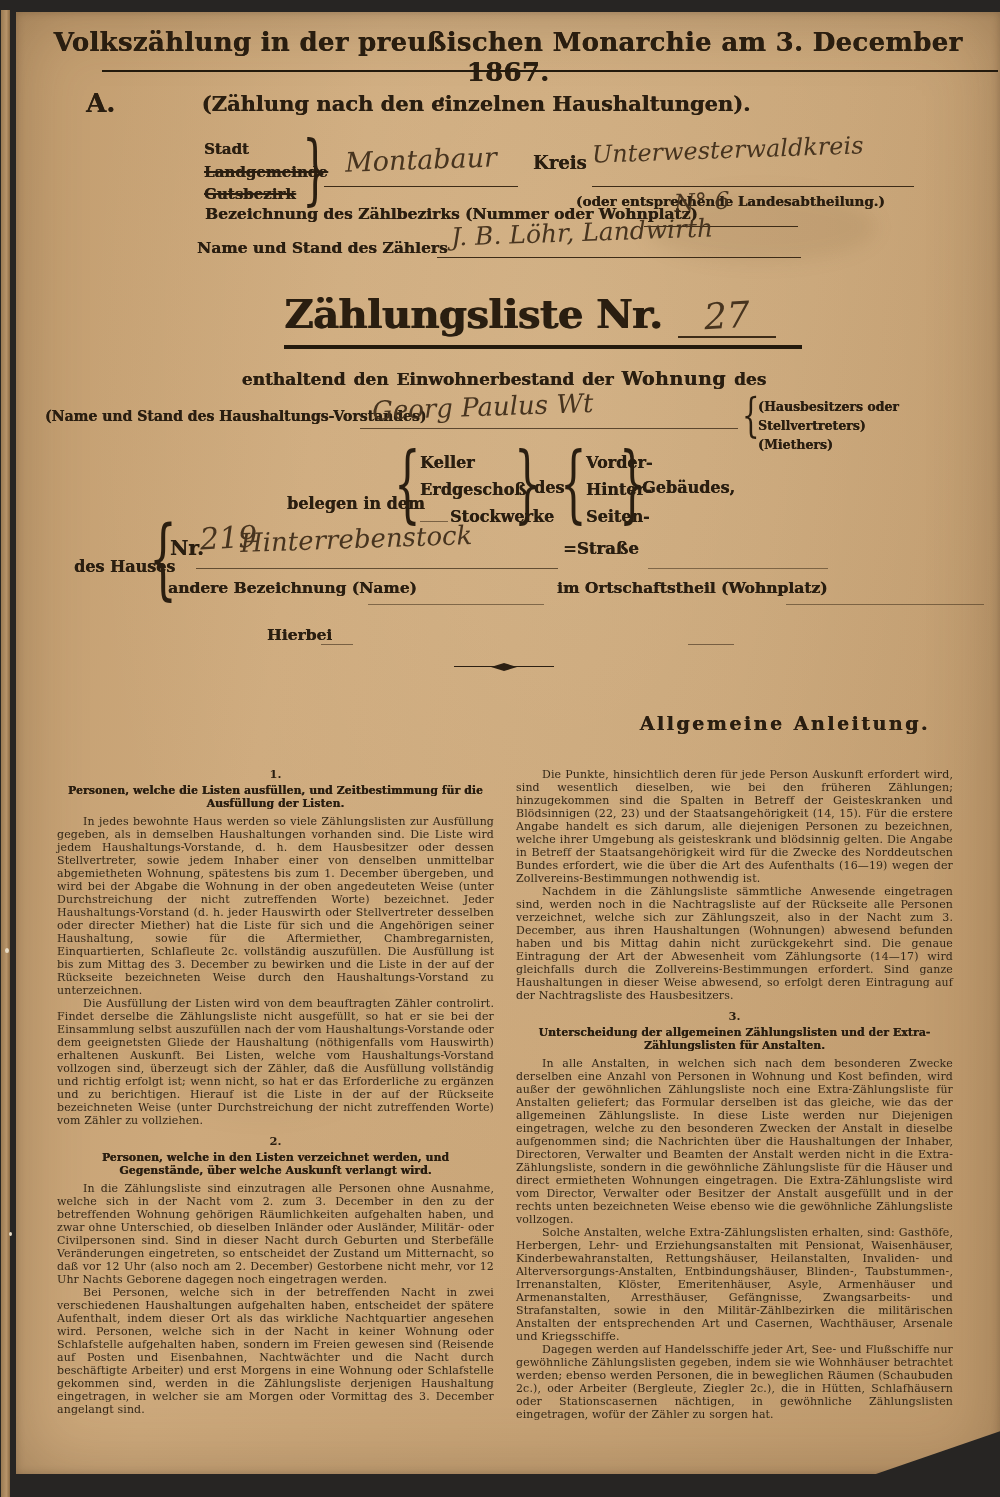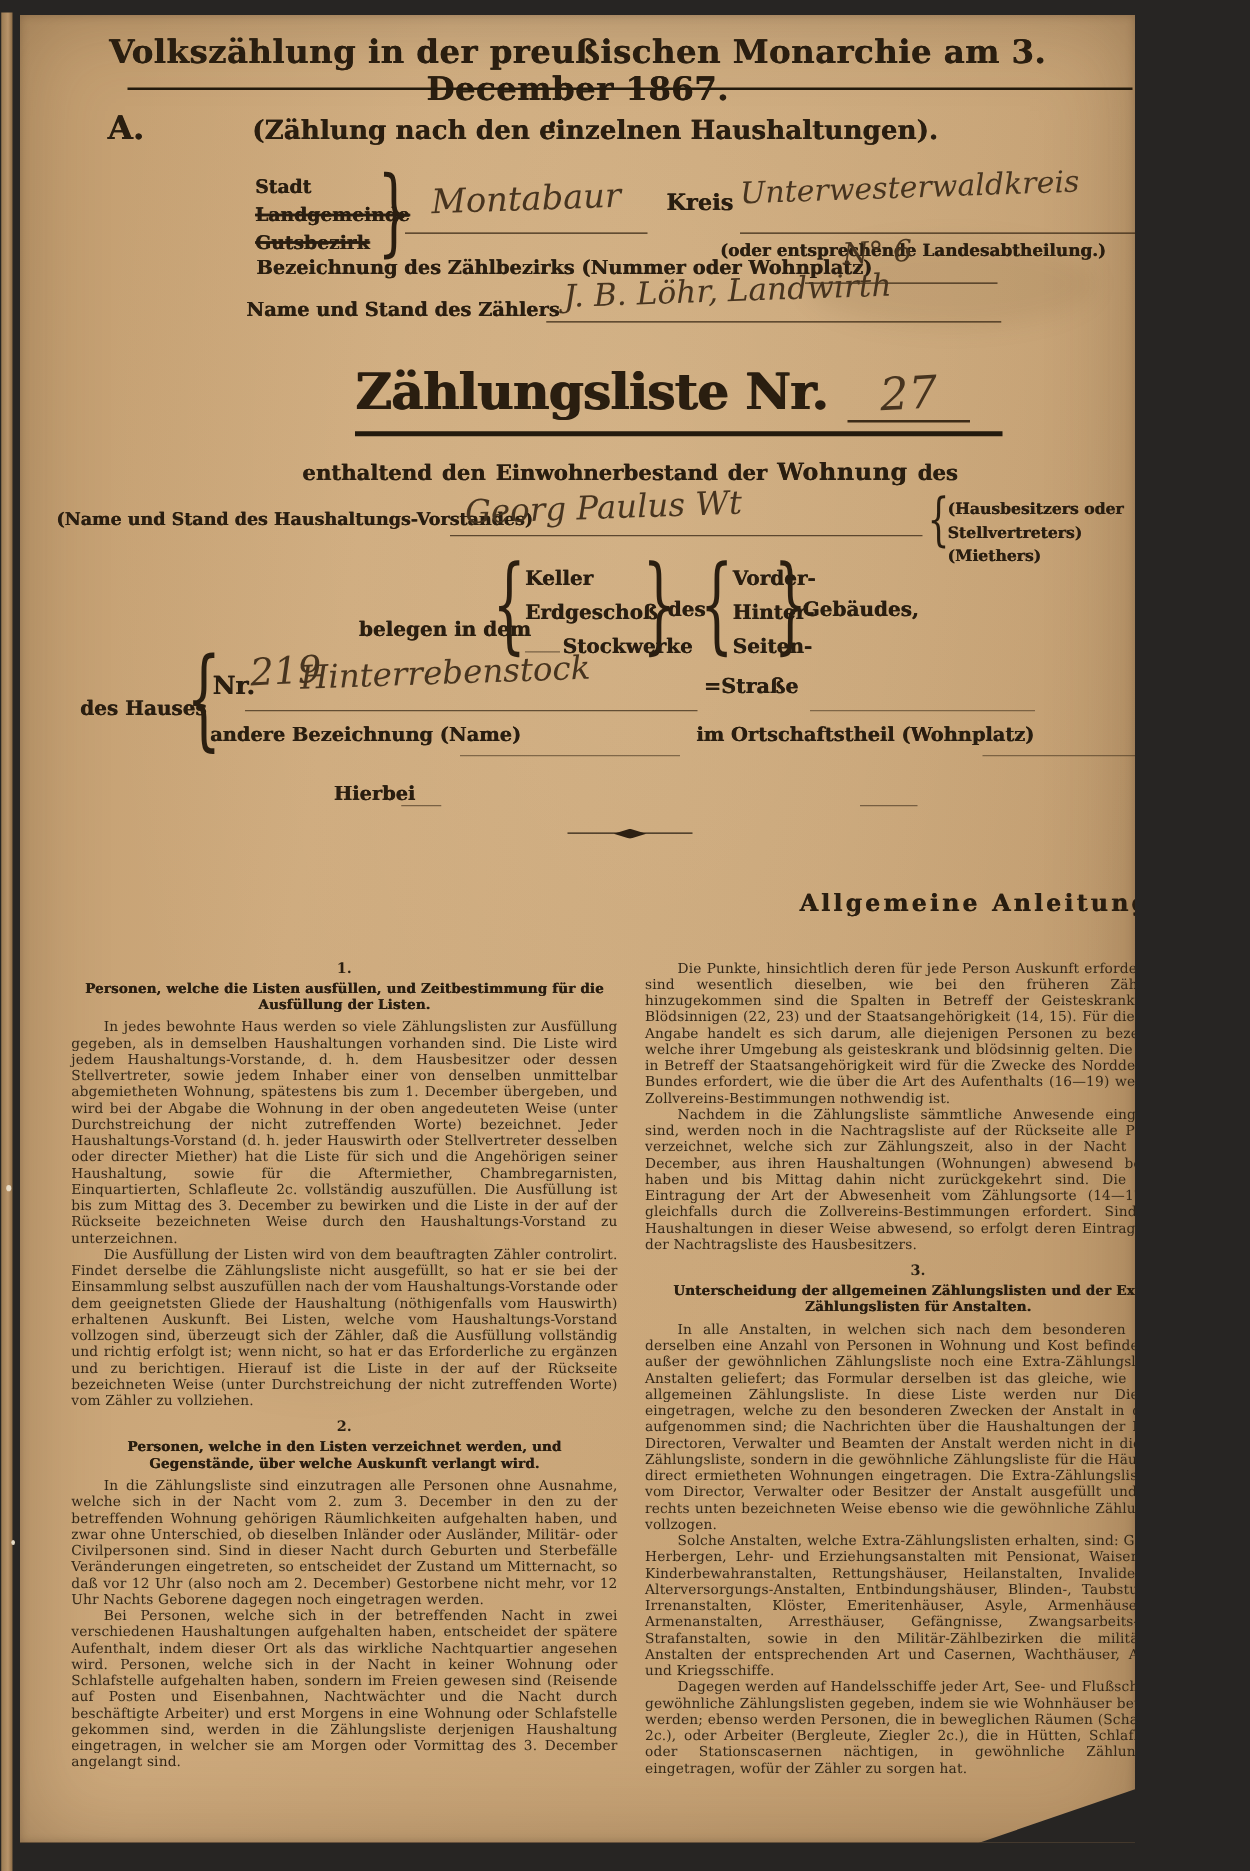--- a/index.html
+++ b/index.html
@@ -4,21 +4,21 @@
 <style>
   html,body{margin:0;padding:0;}
   .stage{position:relative;width:1000px;height:1497px;background:#272523;overflow:hidden;
          font-family:"DejaVu Serif",serif;color:#2f2315;}
   .abs{position:absolute;}
 
   
   .edge-strip{position:absolute;left:1px;top:10px;width:9px;height:1487px;
     background:linear-gradient(90deg,#9a7a52,#b8946a 60%,#8a6a44);}
   .speck{position:absolute;border-radius:50%;background:#e8dcc6;}
-  .page{position:absolute;left:16px;top:12px;width:892px;height:1462px;overflow:hidden;
+  .page{position:absolute;left:16px;top:12px;width:984px;height:1462px;overflow:hidden;
     background:
       radial-gradient(ellipse at 55% 25%, rgba(255,236,200,0.16), rgba(0,0,0,0) 62%),
       linear-gradient(100deg,#c29d6f 0%,#cda97c 30%,#c7a376 68%,#bd986b 100%);
     box-shadow: inset 0 0 70px rgba(70,46,22,0.30), inset 0 0 8px rgba(40,25,12,0.25);}
   .stain1{position:absolute;top:180px;left:630px;width:230px;height:70px;border-radius:50%;
     background:rgba(110,78,40,0.10);filter:blur(9px);}
   .stain2{position:absolute;top:930px;left:110px;width:270px;height:170px;border-radius:50%;
     background:rgba(115,82,45,0.07);filter:blur(13px);}
   .corner-cut{position:absolute;right:-1px;bottom:-1px;width:128px;height:44px;background:#272523;
     clip-path:polygon(100% 0,100% 100%,0 100%);}
@@ -64,21 +64,21 @@
   .beleg-brace1{top:432px;left:378px;font-size:84px;line-height:78px;transform:scale(0.5,1);transform-origin:left top;}
   .floor-opts{top:437px;left:404px;font-size:16px;line-height:27px;}
   .mini-blank{display:inline-block;width:28px;height:11px;border-bottom:1px solid rgba(62,45,26,0.6);margin-right:2px;}
   .beleg-brace2{top:432px;left:498px;font-size:84px;line-height:78px;transform:scale(0.5,1);transform-origin:left top;}
   .beleg-mid{top:466px;left:518px;font-size:16px;}
   .beleg-brace3{top:432px;left:544px;font-size:84px;line-height:78px;transform:scale(0.5,1);transform-origin:left top;}
   .bldg-opts{top:437px;left:570px;font-size:16px;line-height:27px;}
   .beleg-brace4{top:432px;left:603px;font-size:84px;line-height:78px;transform:scale(0.5,1);transform-origin:left top;}
   .beleg-post{top:466px;left:626px;font-size:16px;}
 
-  .house-label{top:545px;left:48px;font-size:16px;}
+  .house-label{top:545px;left:58px;font-size:16px;}
   .house-brace{top:506px;left:133px;font-size:88px;line-height:82px;transform:scale(0.5,1);transform-origin:left top;}
   .house-nr-label{top:524px;left:154px;font-size:20px;}
   .hw-nr{top:508px;left:184px;font-size:30px;}
   .hw-street{top:512px;left:224px;font-size:26px;}
   .street-underline{top:556px;left:180px;width:362px;border-top:1.2px solid rgba(62,45,26,0.75);}
   .street-suffix{top:527px;left:547px;font-size:16.5px;}
   .street-blank{top:556px;left:632px;width:180px;border-top:1.2px solid rgba(62,45,26,0.55);}
   .alt-label{top:566px;left:152px;font-size:15.5px;}
   .alt-blank{top:592px;left:352px;width:176px;border-top:1.2px solid rgba(62,45,26,0.55);}
   .wohnplatz-label{top:566px;left:541px;font-size:15.5px;}

